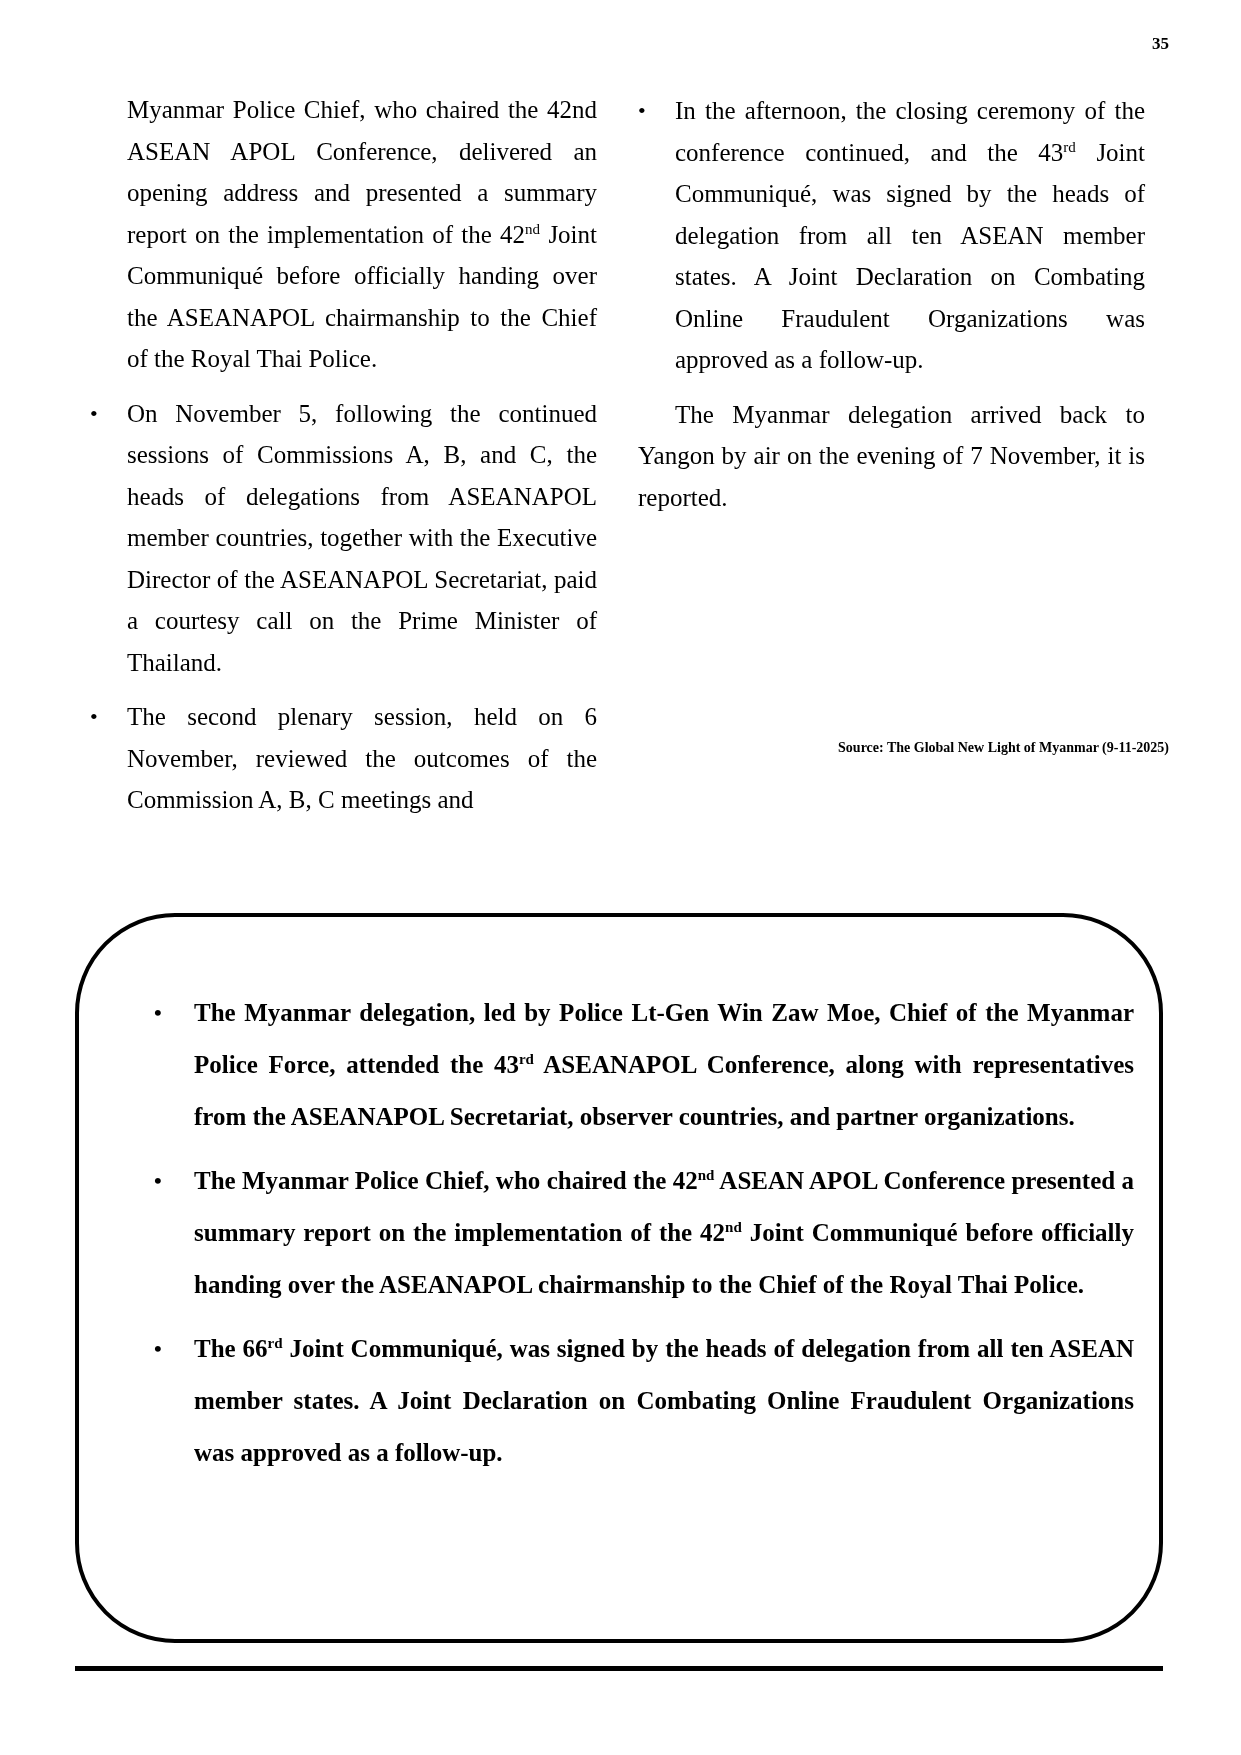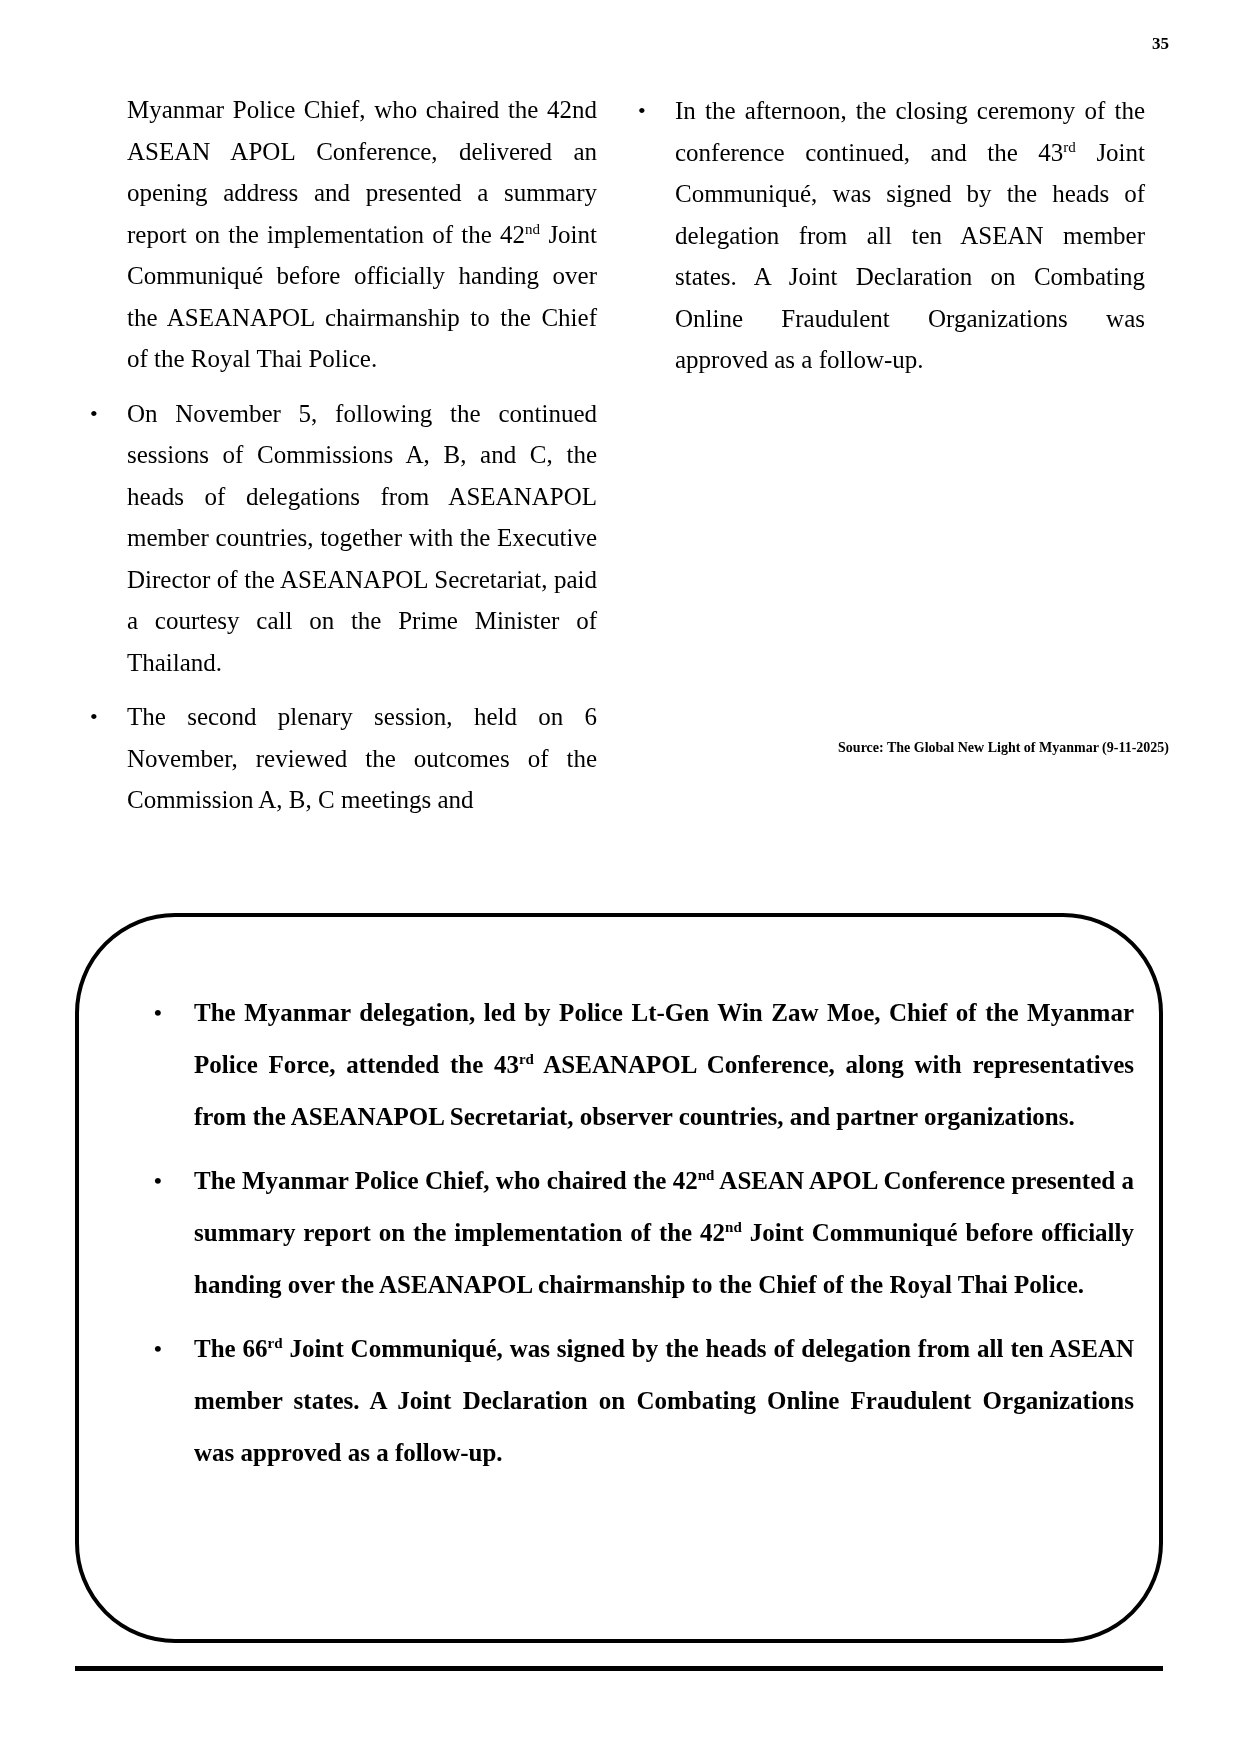--- a/index.html
+++ b/index.html
@@ -37,20 +37,21 @@
     <span class="dot">•</span>
     <span>The second plenary session, held on 6 November, reviewed the outcomes of the Commission A, B, C meetings and</span>
   </div>
 </div>
 
 <div id="col-right" class="col">
   <div class="bullet-item">
     <span class="dot">•</span>
     <span>In the afternoon, the closing ceremony of the conference continued, and the 43</span><sup>rd</sup><span> Joint Communiqué, was signed by the heads of delegation from all ten ASEAN member states. A Joint Declaration on Combating Online Fraudulent Organizations was approved as a follow-up.</span>
   </div>
+  <p class="para first-indent">The Myanmar delegation arrived back to Yangon by air on the evening of 7 November, it is reported.</p>
 </div>
 
 <div id="source">Source: The Global New Light of Myanmar (9-11-2025)</div>
 
 <div id="callout">
   <div class="callout-list">
     <div class="callout-item">
       <span class="dot">•</span>
       <span>The Myanmar delegation, led by Police Lt-Gen Win Zaw Moe, Chief of the Myanmar Police Force, attended the 43</span><sup>rd</sup><span> ASEANAPOL Conference, along with representatives from the ASEANAPOL Secretariat, observer countries, and partner organizations.</span>
     </div>

